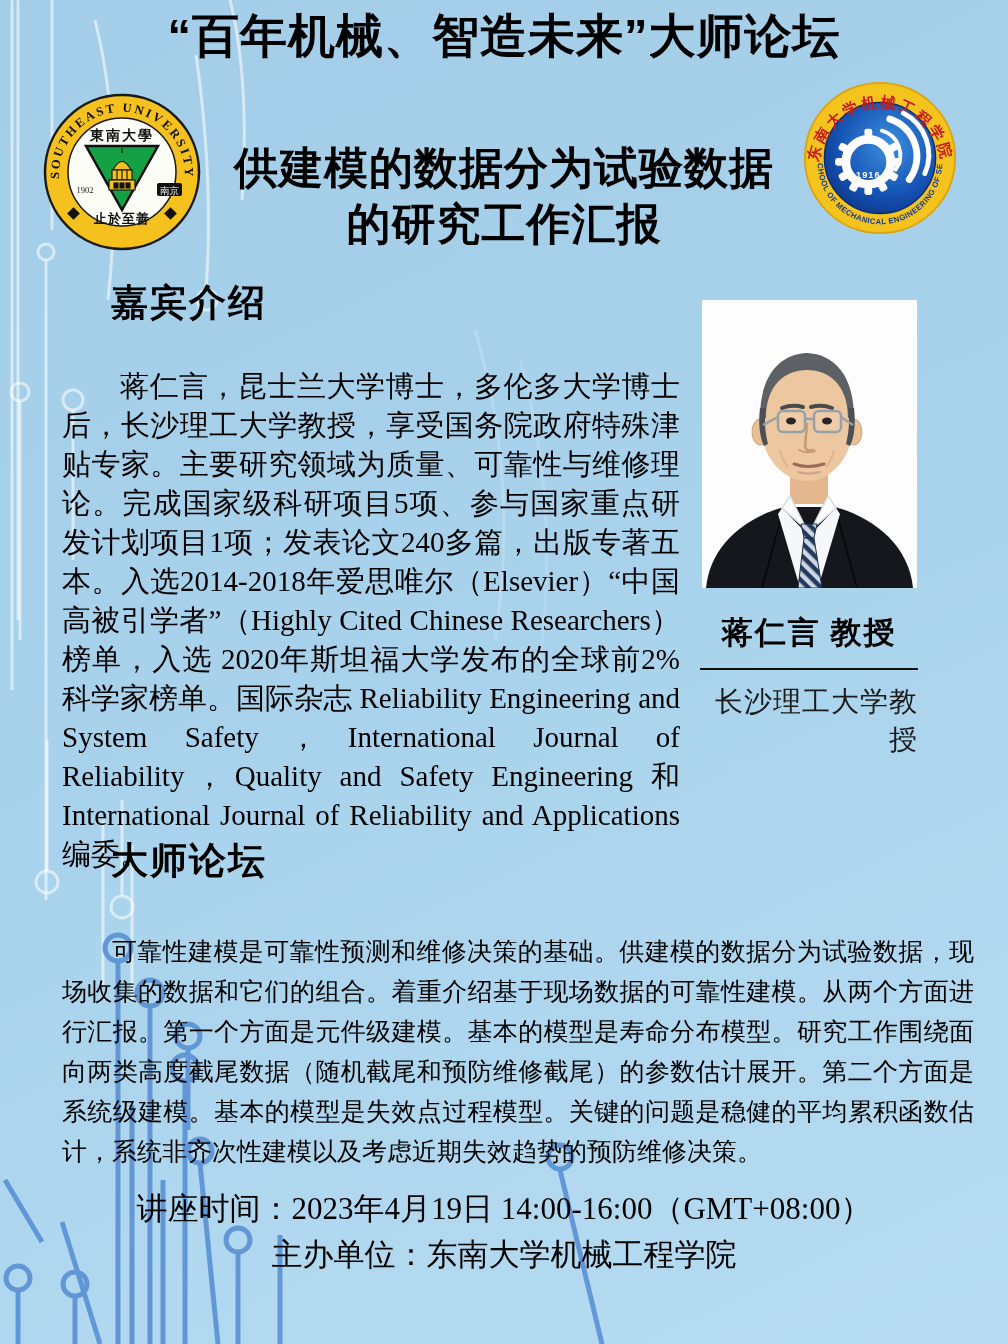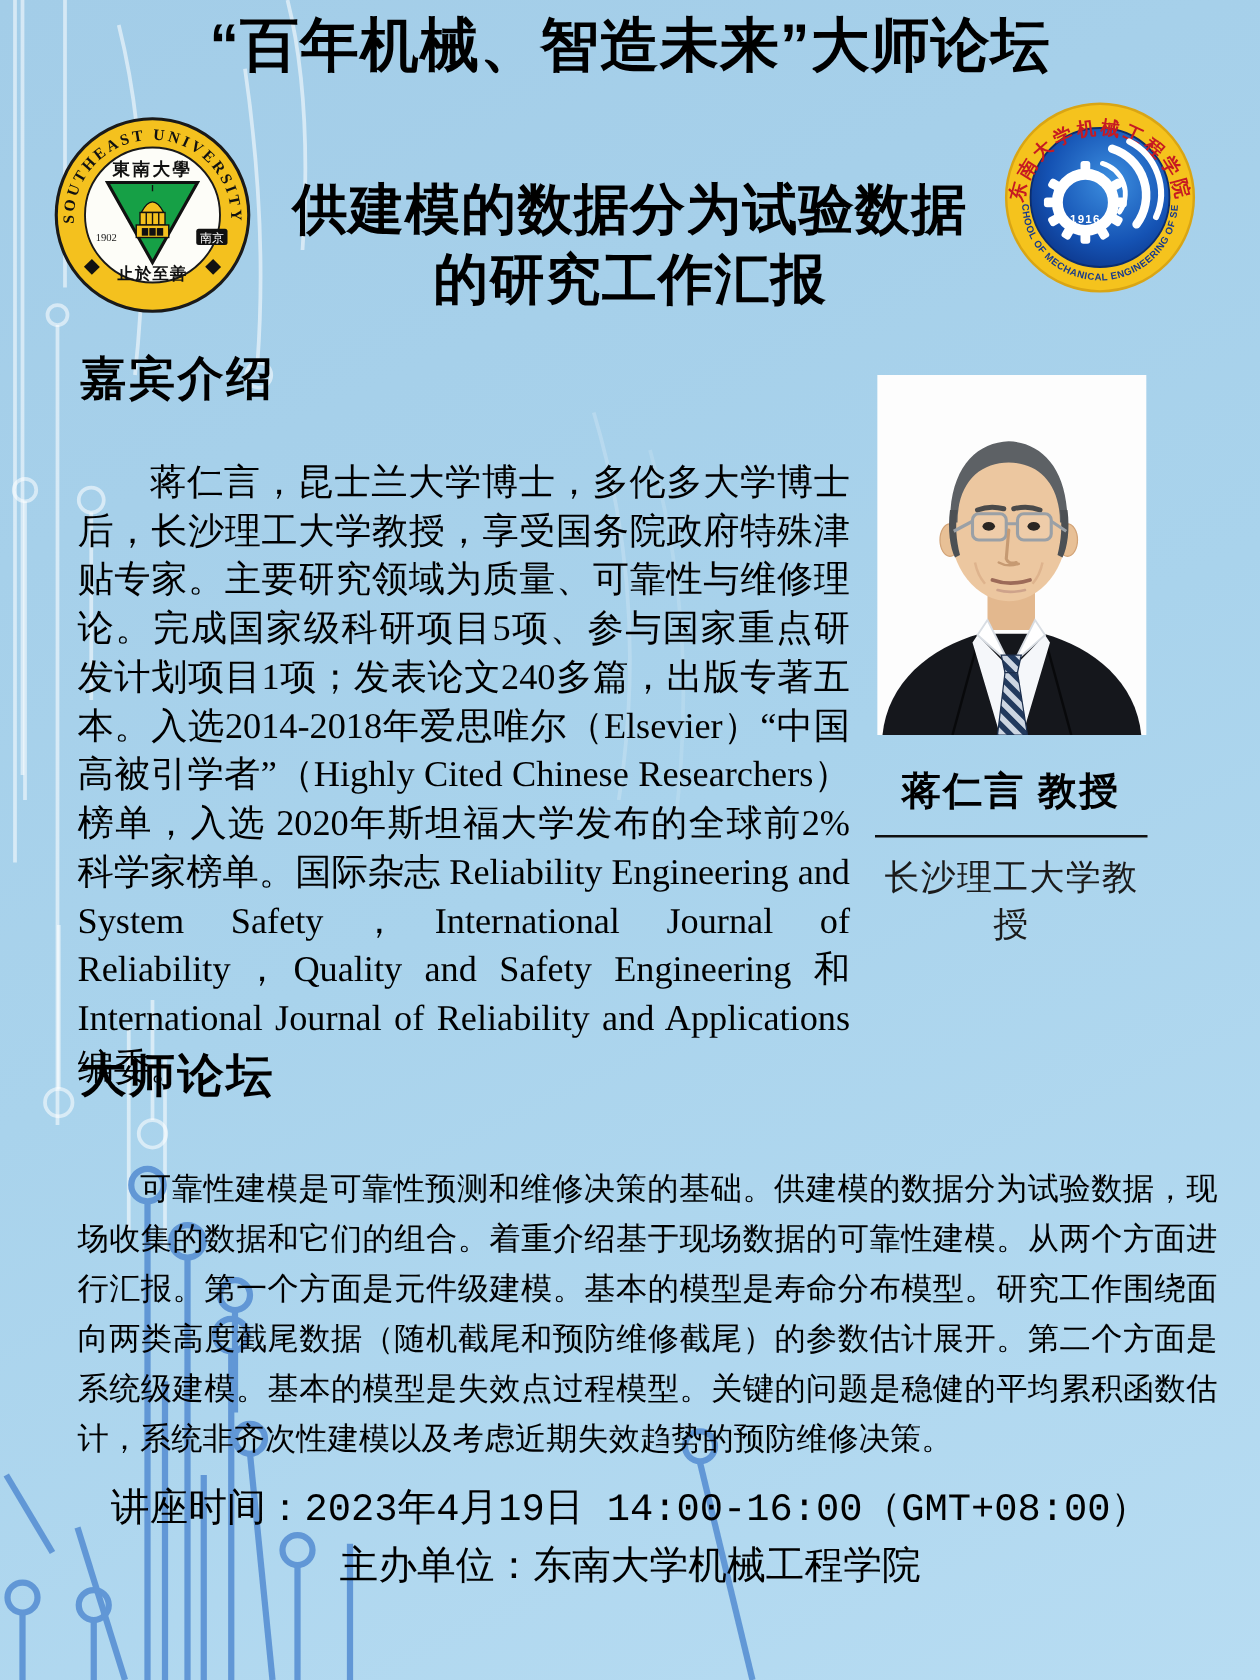--- a/index.html
+++ b/index.html
@@ -9,37 +9,37 @@
     font-family:"Liberation Sans",sans-serif;color:#000;
   }
   .bg-decor{position:absolute;left:0;top:0;width:1008px;height:1344px;}
   .forum-title{position:absolute;top:6px;left:0;width:100%;text-align:center;
     font-weight:bold;font-size:47px;line-height:59px;letter-spacing:1px;}
   .lecture-title{position:absolute;top:140px;left:0;width:100%;text-align:center;
     font-weight:bold;font-size:44px;line-height:56px;letter-spacing:1px;}
   .logo{position:absolute;}
   .logo.seal{left:42px;top:92px;width:160px;height:160px;}
   .logo.sme{left:802px;top:80px;width:156px;height:156px;}
-  .section-heading{position:absolute;font-size:37px;font-weight:bold;letter-spacing:2px;}
+  .section-heading{position:absolute;font-size:37px;font-weight:bold;letter-spacing:2px;margin-left:47px;}
   .guest-heading{left:64px;top:278px;}
   .abstract-heading{left:64px;top:836px;}
   .bio{position:absolute;left:62px;top:338px;width:618px;
     font-family:"Liberation Serif",serif;font-size:29px;line-height:39px;
     text-align:justify;text-indent:2em;}
   .abstract{position:absolute;left:62px;top:906px;width:912px;
     font-size:25px;line-height:40px;text-align:justify;text-indent:2em;}
   .photo-card{position:absolute;left:700px;top:300px;width:218px;text-align:center;}
   .photo-frame{display:block;margin:0 auto;width:215px;height:288px;background:#fff;}
   .speaker-name{margin:24px 0 0 0;font-family:"Liberation Serif",serif;font-weight:bold;
     font-size:31px;padding-bottom:14px;border-bottom:2px solid #101010;letter-spacing:2px;}
   .speaker-affiliation{margin-top:13px;font-family:"Liberation Serif",serif;
-    font-size:28px;color:#1b1b1b;letter-spacing:1px;}
+    font-size:28px;color:#1b1b1b;letter-spacing:1px;text-align:right;}
   .footer{position:absolute;left:0;top:1186px;width:100%;text-align:center;
     font-family:"Liberation Serif",serif;font-size:31px;}
-  .footer .line{line-height:46px;font-family:Liberation Mono, monospace;}
+  .footer .line{line-height:46px;}
 </style>
 </head>
 <body>
 
 <div class="stage">
 
   <svg class="bg-decor" viewBox="0 0 1008 1344" aria-hidden="true">
     <g stroke="rgba(255,255,255,0.55)" stroke-width="3" fill="none">
       <path d="M12,0 V690"></path>
       <path d="M18,0 V620"></path>

